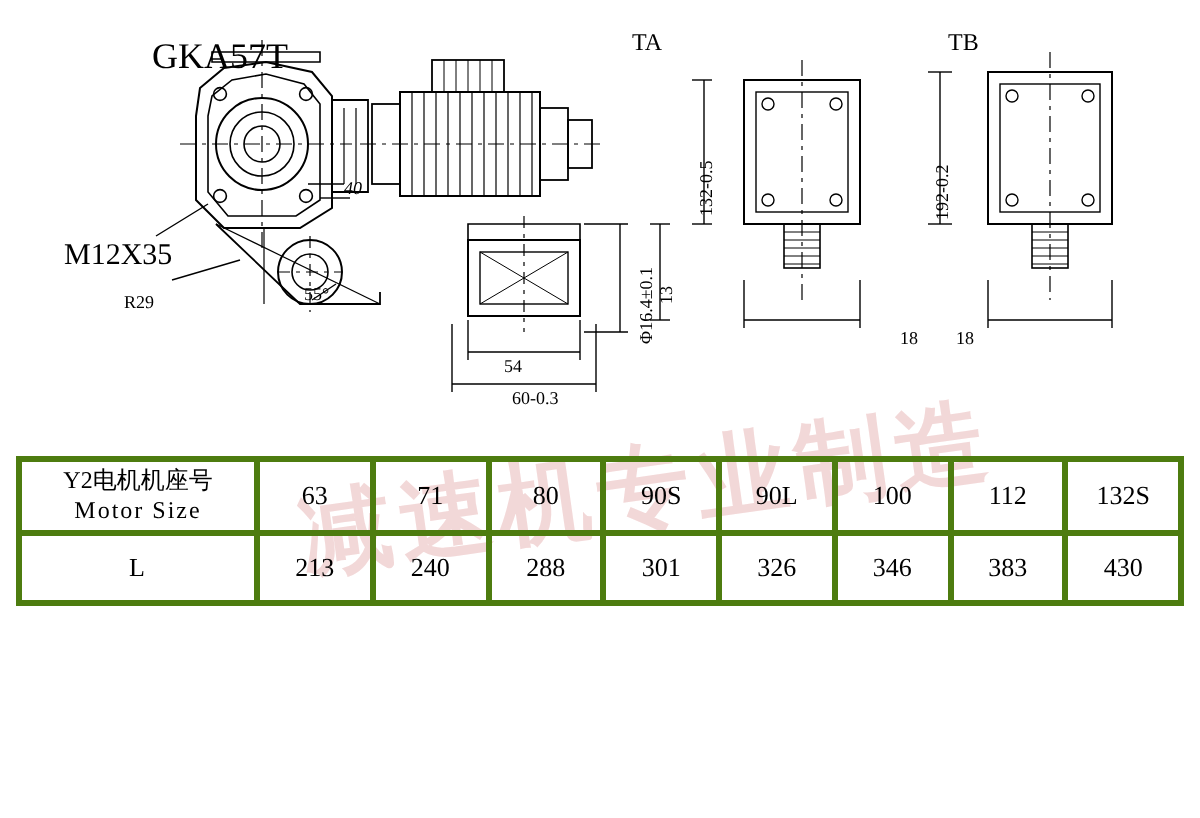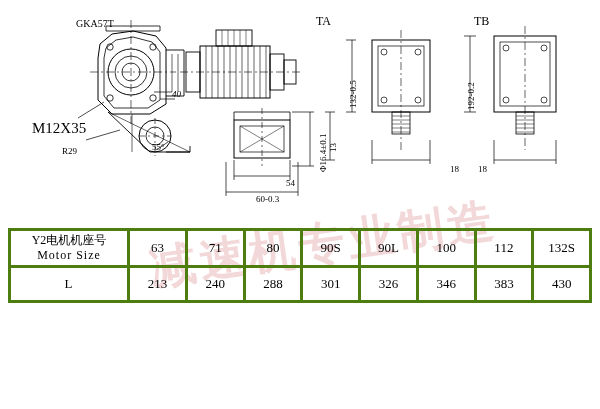--- a/index.html
+++ b/index.html
@@ -208,30 +208,30 @@
           <path d="M464 112 L476 112"></path>
         <path d="M494 160 L556 160"></path>
         <path d="M494 140 L494 164"></path>
           <path d="M556 140 L556 164"></path>
       </g>
     </g>
   </svg>
 
   <div class="watermark">减速机专业制造</div>
 
-  <div class="lab" style="left:76px;top:18px;font-size:10px;">GKA57T</div>
+  <div class="lab" style="left:76px;top:18px;font-size:18px;">GKA57T</div>
   <div class="lab" style="left:316px;top:14px;font-size:12px;font-family:Liberation Serif, serif;">TA</div>
   <div class="lab" style="left:474px;top:14px;font-size:12px;">TB</div>
 
   <div class="lab" style="left:32px;top:120px;">M12X35</div>
   <div class="lab small" style="left:62px;top:146px;">R29</div>
   <div class="lab small" style="left:152px;top:142px;">55°</div>
   <div class="lab small" style="left:172px;top:89px;font-style:italic;">40</div>
 
-  <div class="lab small" style="left:252px;top:178px;margin-left:34px;">54</div>
+  <div class="lab small" style="left:252px;top:178px;">54</div>
   <div class="lab small" style="left:256px;top:194px;">60-0.3</div>
   <div class="lab small rot90" style="left:318px;top:172px;">Φ16.4±0.1</div>
 
   <div class="lab small rot90" style="left:348px;top:108px;">132-0.5</div>
   <div class="lab small rot90" style="left:328px;top:152px;">13</div>
   <div class="lab small rot90" style="left:466px;top:110px;">192-0.2</div>
 
   <div class="lab small" style="left:450px;top:164px;">18</div>
   <div class="lab small" style="left:478px;top:164px;">18</div>
 

